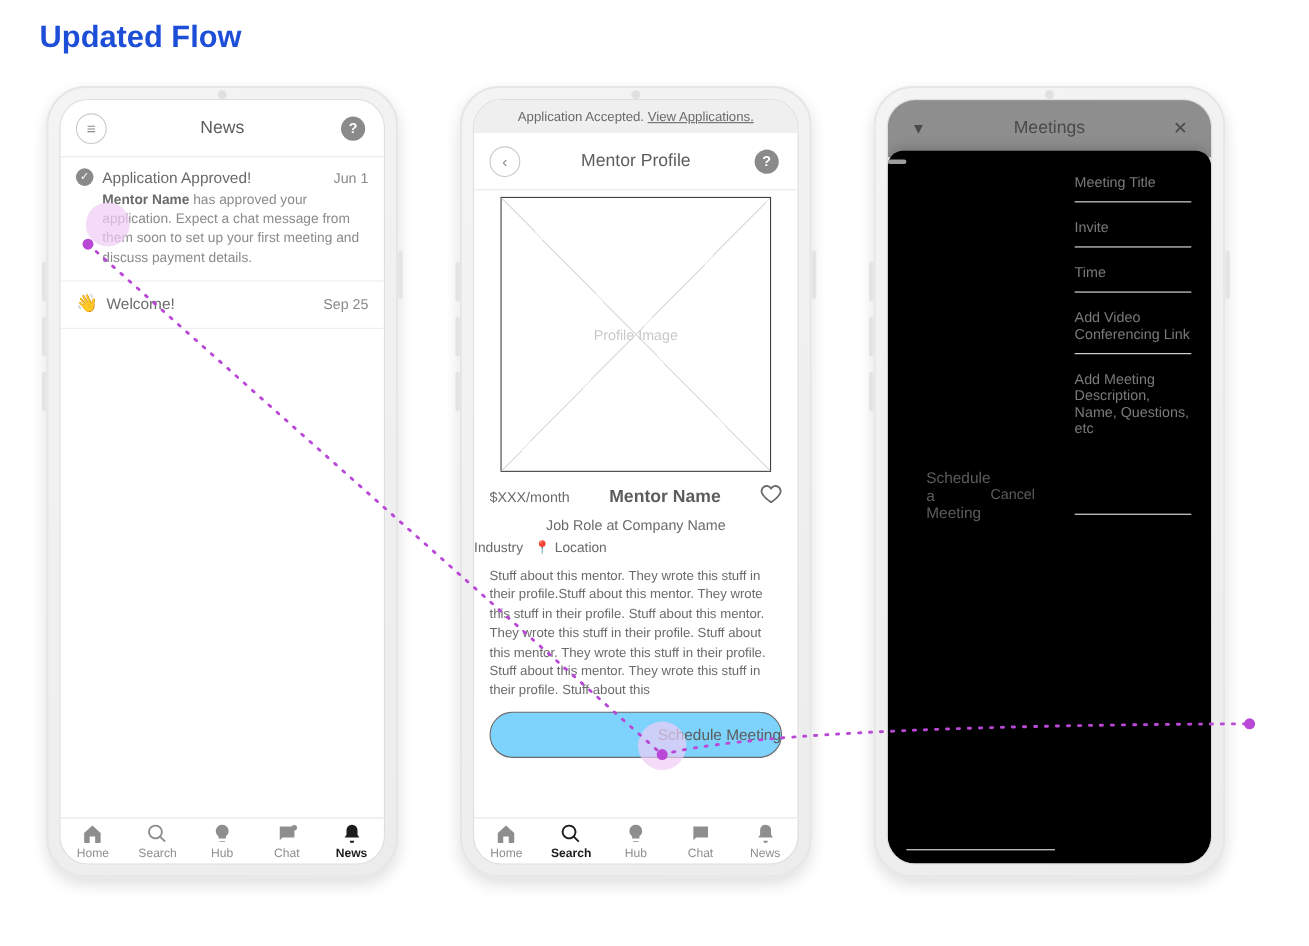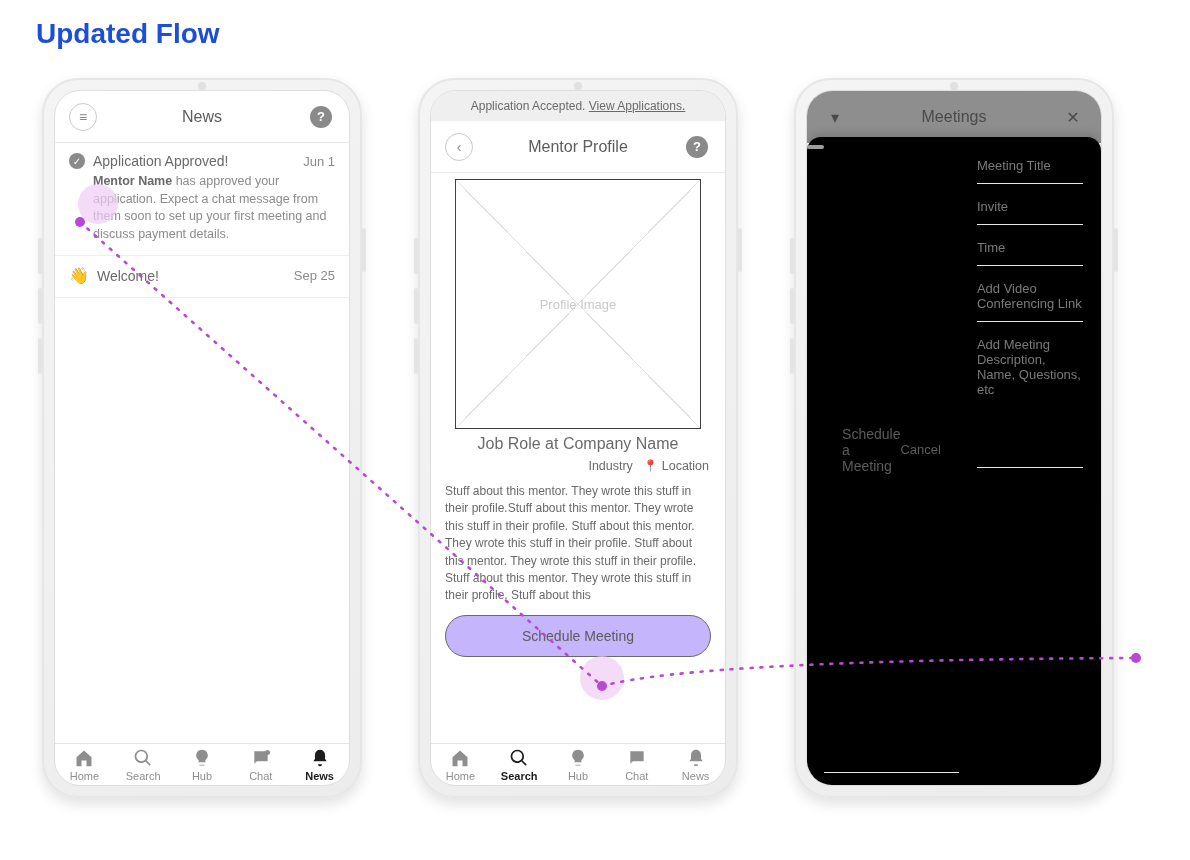--- a/index.html
+++ b/index.html
@@ -71,26 +71,26 @@
       linear-gradient(to top right, transparent calc(50% - .6px), #e0e0e0 calc(50% - .6px), #e0e0e0 calc(50% + .6px), transparent calc(50% + .6px));
   }
   .imgplaceholder::after {
     background: linear-gradient(to top left, transparent calc(50% - .6px), #e0e0e0 calc(50% - .6px), #e0e0e0 calc(50% + .6px), transparent calc(50% + .6px));
   }
   .img-caption { position:absolute; inset:0; display:flex; align-items:center; justify-content:center; color:#c9c9c9; font-size:13px; z-index:1; }
   .profile-row { display:flex; align-items:center; padding:10px 14px 0; }
   .price { font-size:13px; color:#6a6a6a; }
   .mentor-name { flex:1; text-align:center; font-weight:700; color:#5c5c5c; }
   .heart-icon svg { width:20px; height:20px; fill:none; stroke:#6a6a6a; stroke-width:2; }
-  .subline { text-align:center; font-size:16px; color:#6a6a6a; padding-top:6px; }
-  .chips { text-align:right; font-size:12.5px; color:#6a6a6a; padding:6px 16px 10px; }
+  .subline { text-align:center; font-size:13px; color:#6a6a6a; padding-top:6px; }
+  .chips { text-align:left; font-size:12.5px; color:#6a6a6a; padding:6px 0 10px; }
   .chips .pin { font-size:12px; }
   .bio { font-size:12px; color:#6a6a6a; line-height:1.45; padding:0 14px; }
   .pillbtn { margin:10px 14px 4px; border:1.5px solid #6a6a6a; border-radius:22px;
-             text-align:center; padding:12px 0; font-size:14px; color:#5c5c5c; background:#c4b5fd; }
+             text-align:right; padding:12px 0; font-size:14px; color:#5c5c5c; background:#7dd3fc; }
   .cutoff { padding:4px 14px 0; font-size:12px; color:#b7b7b7; }
   
   .modal-sheet { position:absolute; left:0; right:0; top:46px; bottom:0; background:#000000;
                  border-top-left-radius:14px; border-top-right-radius:14px;
                  box-shadow:0 -3px 10px rgba(0,0,0,.15); display:flex; flex-direction:row; padding-bottom:12px; }
   .grabber { width:44px; height:4px; background:#9d9d9d; border-radius:3px; margin:8px auto 10px; }
   .sheet-header { display:flex; align-items:center; justify-content:space-between;
                   padding:2px 18px 12px; border-bottom:1px solid #e6e6e6; }
   .sheet-title { font-size:14px; color:#5c5c5c; }
   .cancel { font-size:13px; color:#5c5c5c; }
@@ -197,20 +197,29 @@
           </div>
           <div class="nav-title">Mentor Profile</div>
           <div class="nav-right">
             <div class="help-icon">?</div>
           </div>
         </div>
         <div class="content profile-scroll">
           <div class="imgplaceholder">
             <div class="img-caption">Profile Image</div>
           </div>
+          <div class="profile-row">
+            <span class="price">$XXX/month</span>
+            <span class="mentor-name">Mentor Name</span>
+            <span class="heart-icon">
+              <svg viewBox="0 0 24 24">
+                  <path d="M12 21s-7-4.5-9.5-9A5.5 5.5 0 0 1 12 6a5.5 5.5 0 0 1 9.5 6C19 16.5 12 21 12 21z"></path>
+                </svg>
+            </span>
+          </div>
           <div class="subline">Job Role at Company Name</div>
           <div class="chips">
             <span>Industry</span> &nbsp; <span class="pin">📍</span> <span>Location</span>
           </div>
           <div class="bio">Stuff about this mentor. They wrote this stuff in their profile.Stuff about this mentor. They wrote this stuff in their profile. Stuff about this mentor. They wrote this stuff in their profile. Stuff about this mentor. They wrote this stuff in their profile. Stuff about this mentor. They wrote this stuff in their profile. Stuff about this</div>
           <div class="pillbtn">Schedule Meeting</div>
           <div class="cutoff"></div>
         </div>
         <div class="tabbar">
           <div class="tab">

